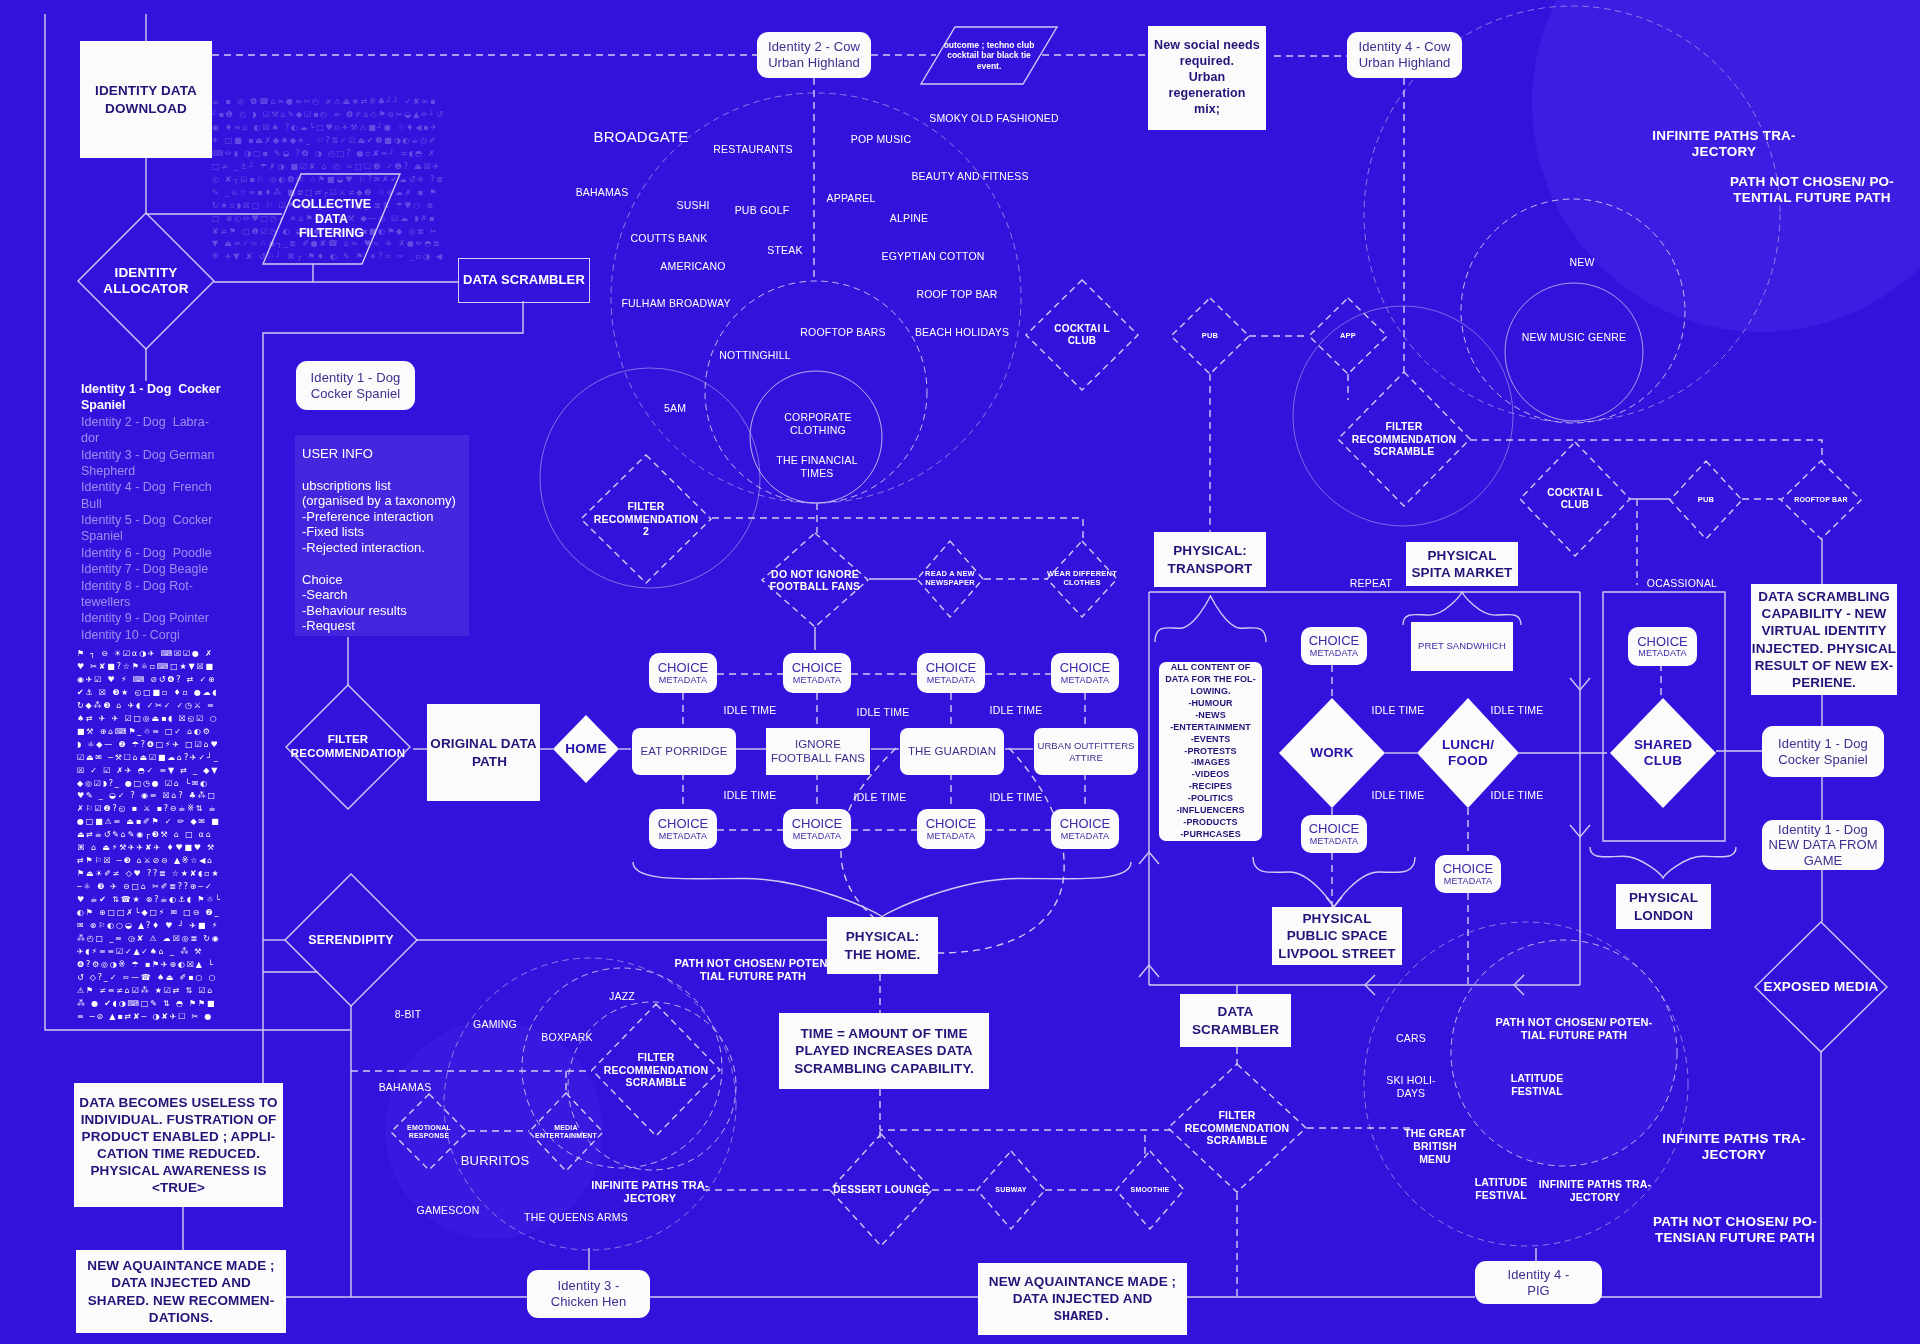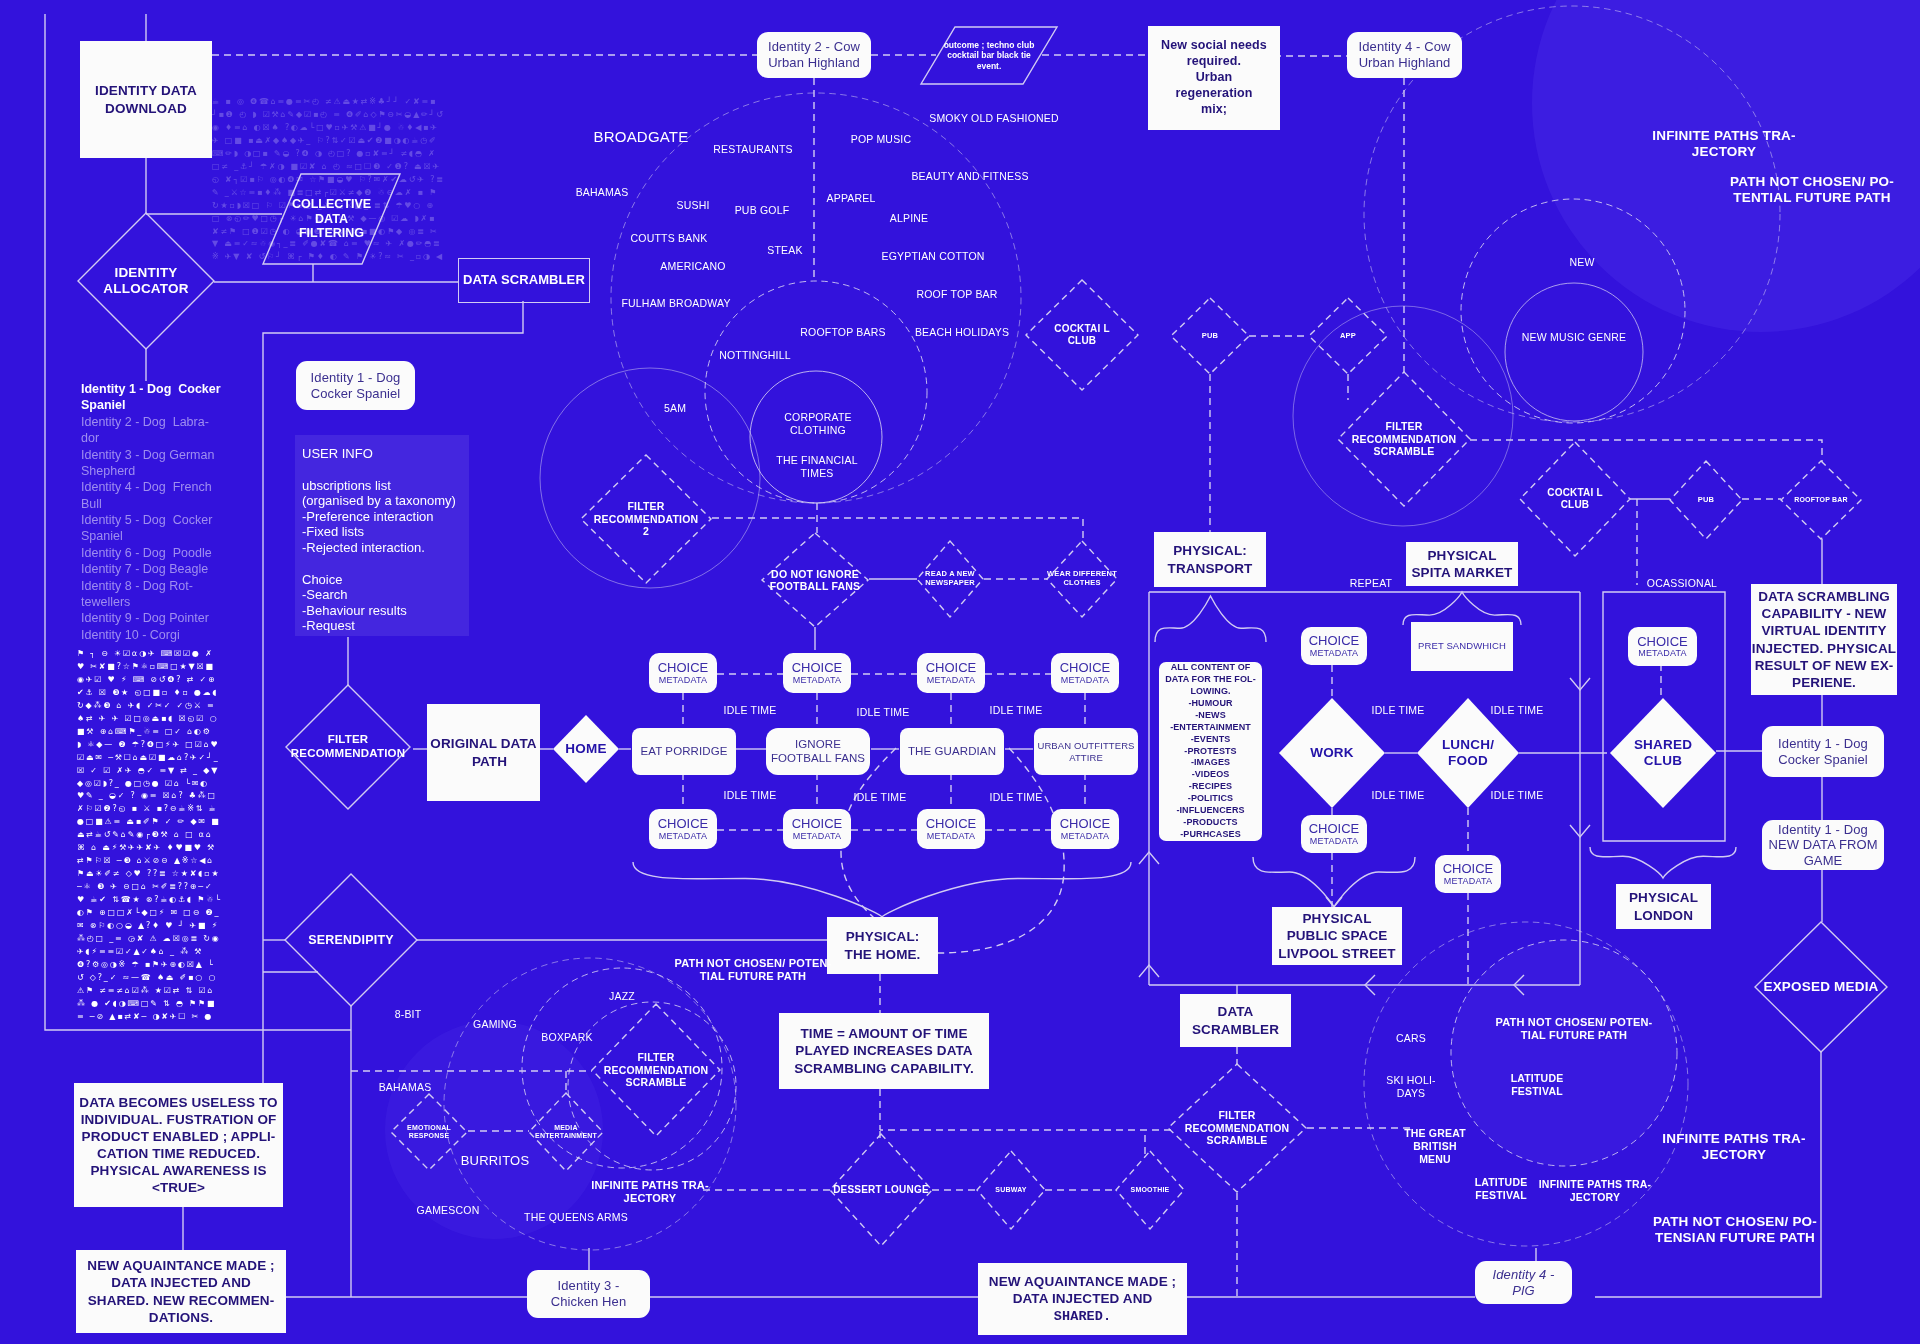--- a/index.html
+++ b/index.html
@@ -286,21 +286,21 @@
       </div>
       <div class="plabel" style="left:921px;top:27px;width:136px;height:57px;font-size:8.5px;">
         <span style="display: block;">outcome ; techno club</span>
         <span style="display: block;">cocktail bar black tie</span>
         <span style="display: block;">event.</span>
       </div>
       <div class="node wbox" style="left:80px;top:41px;width:132px;height:117px;font-size:13.5px;">
         <span style="display: block;">IDENTITY DATA</span>
         <span style="display: block;">DOWNLOAD</span>
       </div>
-      <div class="node wbox" style="left:1148px;top:26px;width:132px;height:104px;font-size:12.5px;align-items:center;">
+      <div class="node wbox" style="left:1148px;top:26px;width:118px;height:104px;font-size:12.5px;align-items:center;">
         <span style="display: block;">New social needs</span>
         <span style="display: block;">required.</span>
         <span style="display: block;">Urban</span>
         <span style="display: block;">regeneration</span>
         <span style="display: block;">mix;</span>
       </div>
       <div class="node wbox" style="left:427px;top:704px;width:113px;height:97px;font-size:13.5px;">
         <span style="display: block;">ORIGINAL DATA</span>
         <span style="display: block; padding-left: 12px;">PATH</span>
       </div>
@@ -392,21 +392,21 @@
         <span style="display: block;">Identity 4 - Cow</span>
         <span style="display: block;">Urban Highland</span>
       </div>
       <div class="node rbox" style="left:296px;top:361px;width:119px;height:49px;font-size:13px;">
         <span style="display: block;">Identity 1 - Dog</span>
         <span style="display: block;">Cocker Spaniel</span>
       </div>
       <div class="node rbox" style="left:632px;top:728px;width:104px;height:47px;font-size:11.5px;border-radius:8px;">
         <span style="display: block;">EAT PORRIDGE</span>
       </div>
-      <div class="node rbox" style="left:766px;top:728px;width:104px;height:47px;font-size:11.5px;border-radius:12px;">
+      <div class="node rbox" style="left:766px;top:728px;width:104px;height:47px;font-size:11.5px;border-radius:0;">
         <span style="display: block;">IGNORE</span>
         <span style="display: block;">FOOTBALL FANS</span>
       </div>
       <div class="node rbox" style="left:900px;top:728px;width:104px;height:47px;font-size:11.5px;border-radius:8px;">
         <span style="display: block;">THE GUARDIAN</span>
       </div>
       <div class="node rbox" style="left:1034px;top:728px;width:104px;height:47px;font-size:9.5px;border-radius:8px;">
         <span style="display: block;">URBAN OUTFITTERS</span>
         <span style="display: block;">ATTIRE</span>
       </div>
@@ -416,21 +416,21 @@
       </div>
       <div class="node rbox" style="left:1762px;top:820px;width:122px;height:50px;font-size:13px;">
         <span style="display: block;">Identity 1 - Dog</span>
         <span style="display: block;">NEW DATA FROM</span>
         <span style="display: block;">GAME</span>
       </div>
       <div class="node rbox" style="left:527px;top:1270px;width:123px;height:48px;font-size:13px;">
         <span style="display: block;">Identity 3 -</span>
         <span style="display: block;">Chicken Hen</span>
       </div>
-      <div class="node rbox" style="left:1475px;top:1261px;width:97px;height:43px;font-size:13px;font-style:italic;">
+      <div class="node rbox" style="left:1475px;top:1261px;width:127px;height:43px;font-size:13px;">
         <span style="display: block;">Identity 4 -</span>
         <span style="display: block;">PIG</span>
       </div>
       <div class="node cbox" style="left:649px;top:653px;width:68px;height:40px;">
         <span class="c1">CHOICE</span>
         <span class="c2">METADATA</span>
       </div>
       <div class="node cbox" style="left:783px;top:653px;width:68px;height:40px;">
         <span class="c1">CHOICE</span>
         <span class="c2">METADATA</span>

